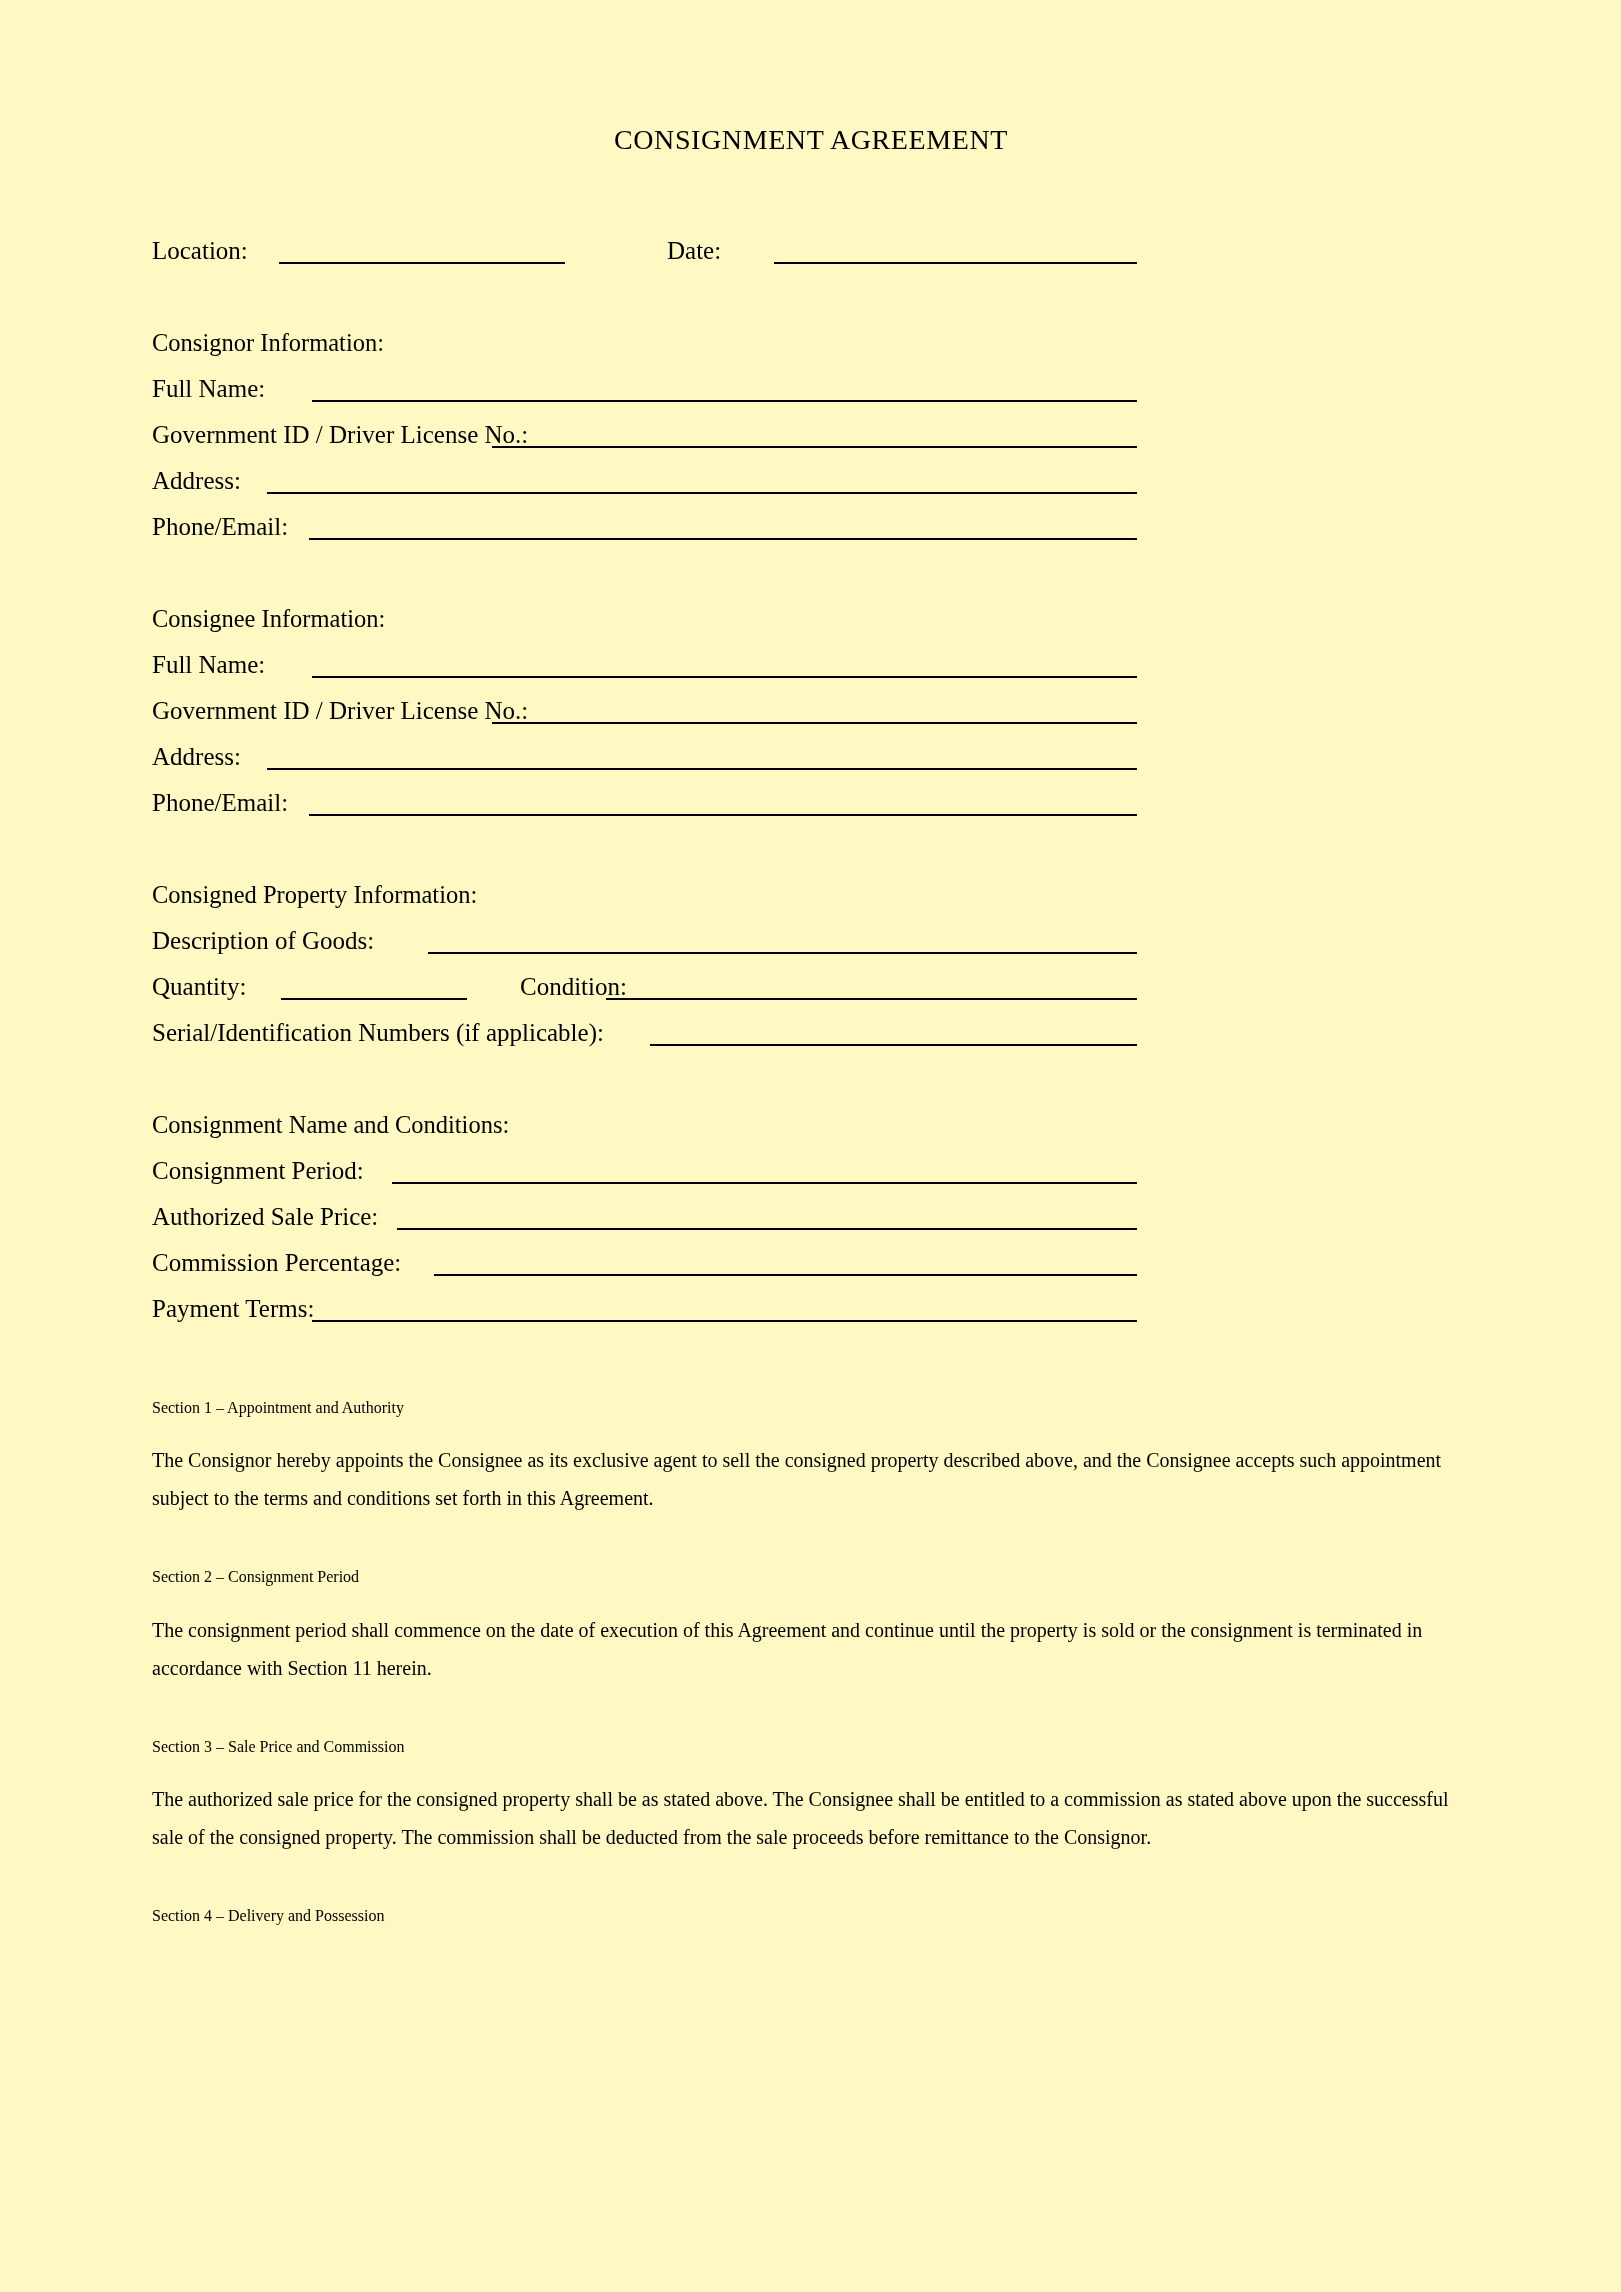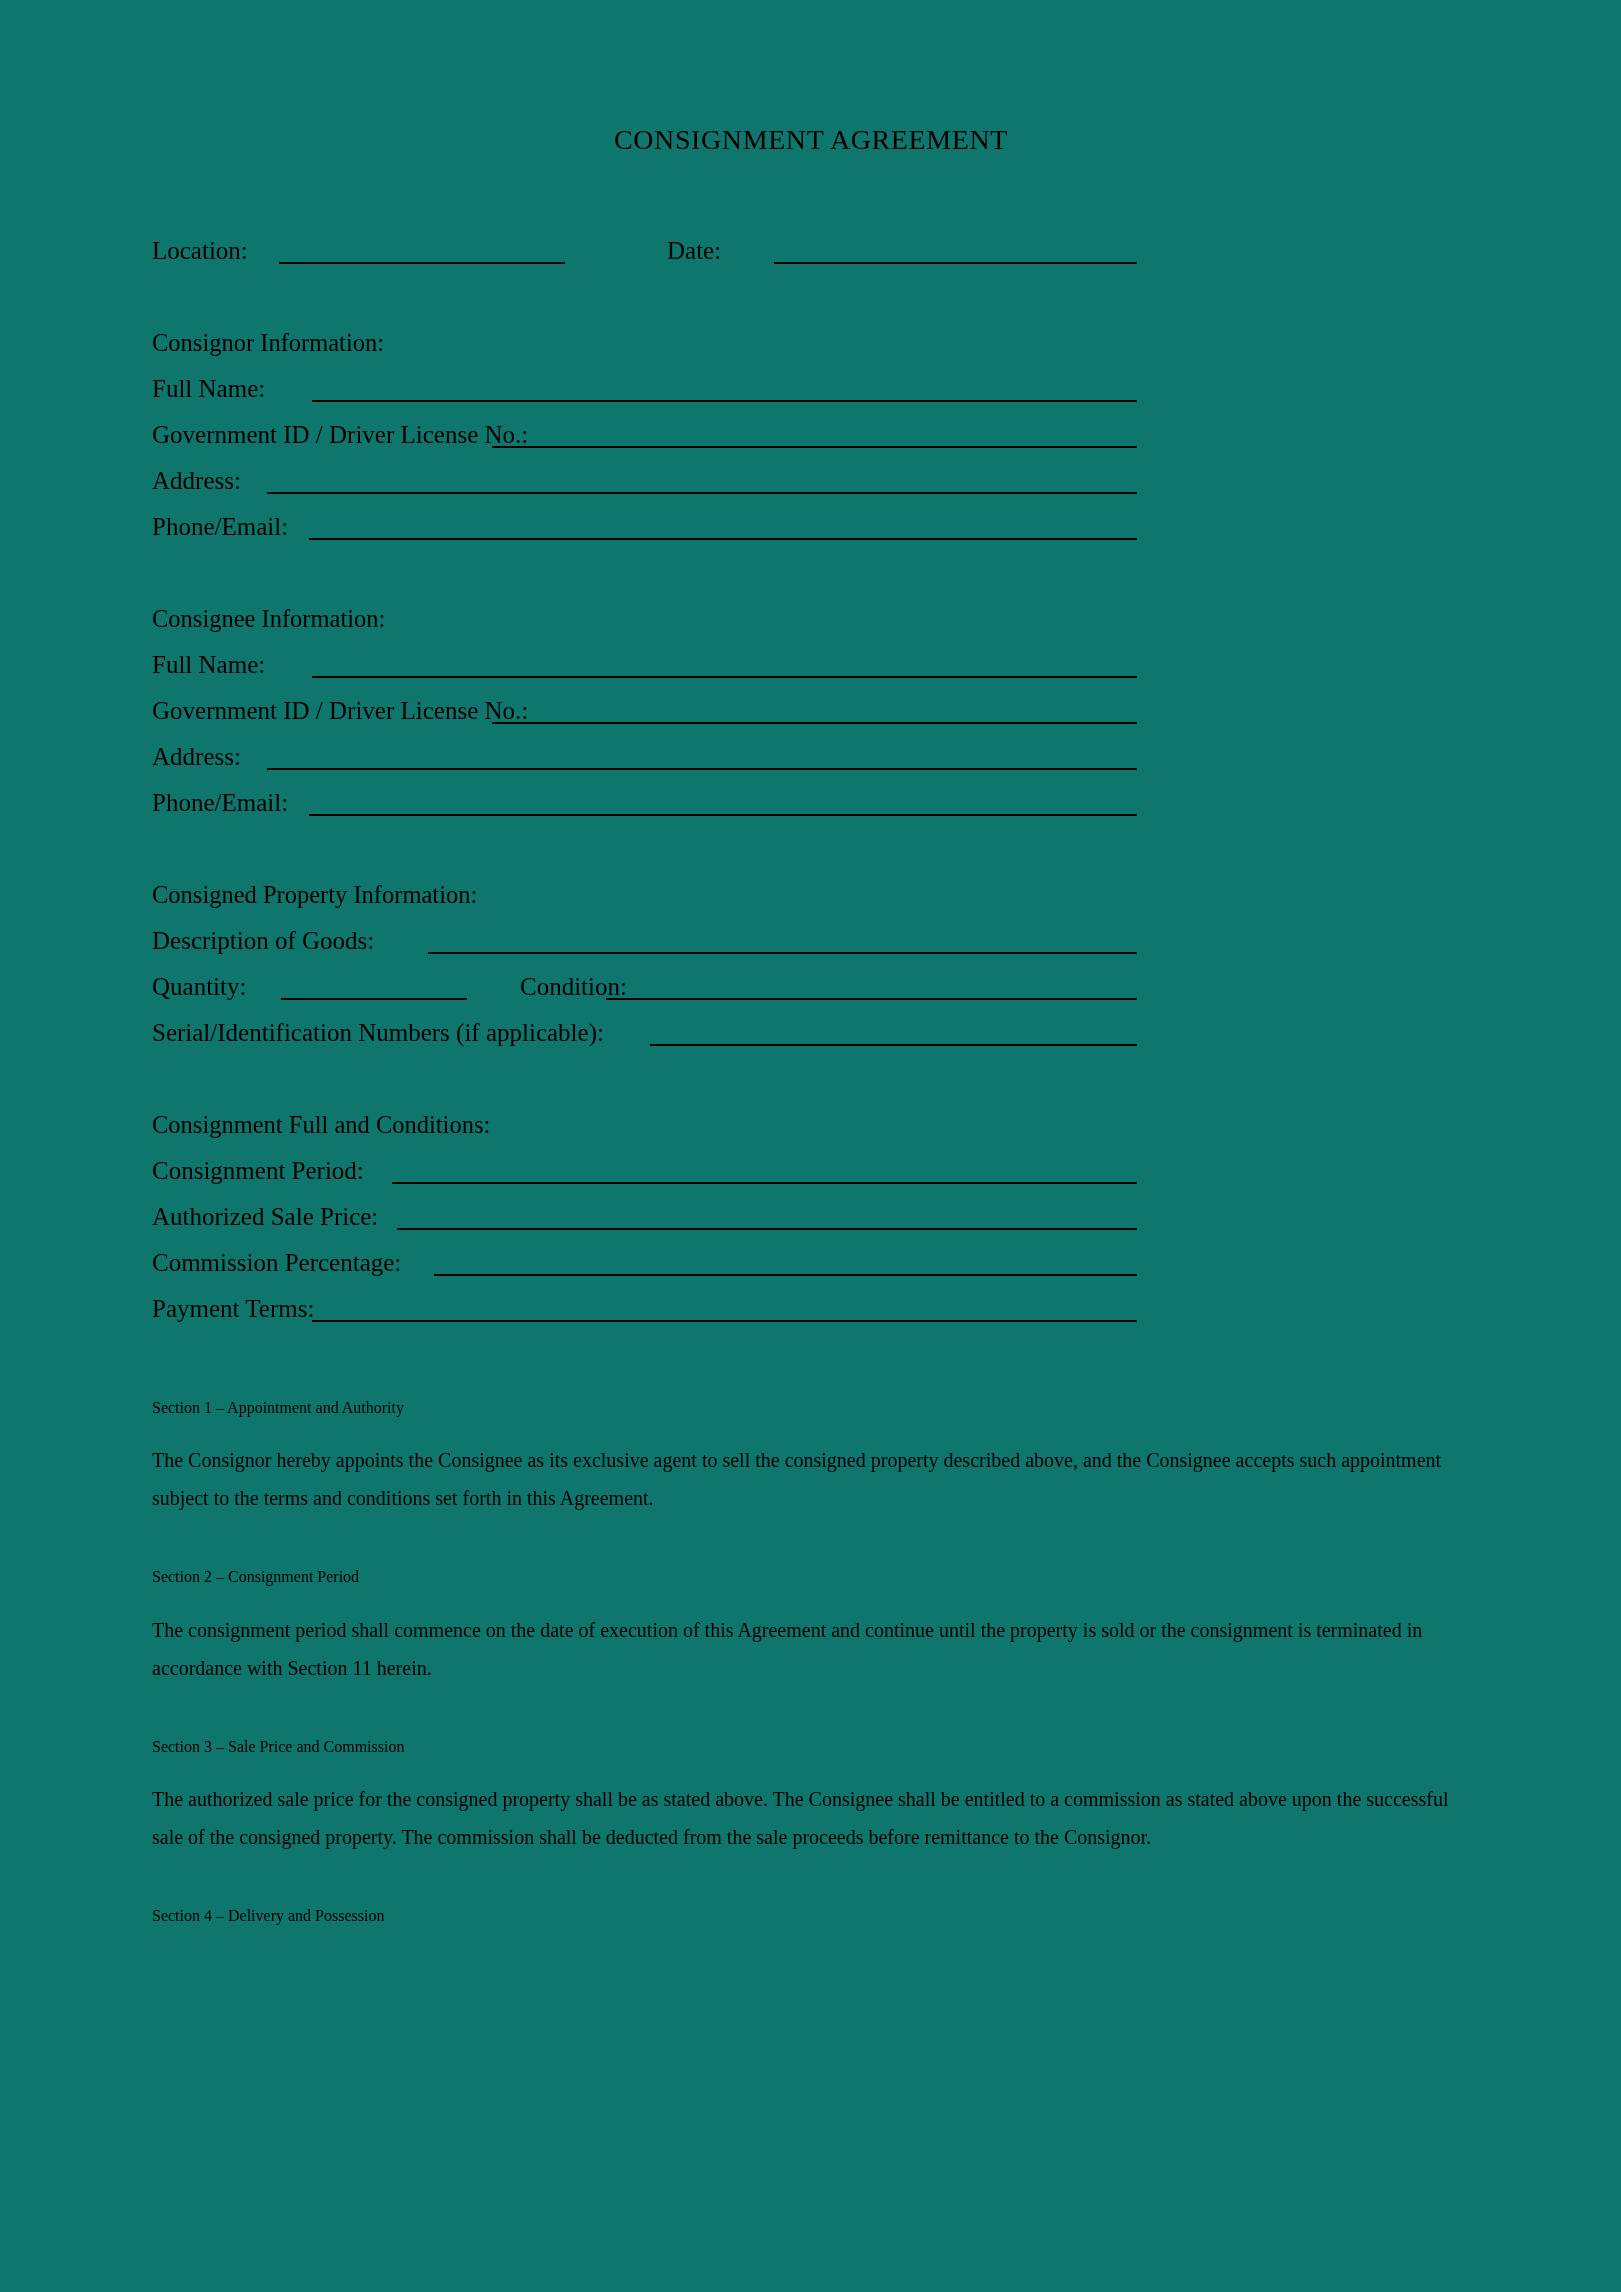--- a/index.html
+++ b/index.html
@@ -4,21 +4,21 @@
 <style>
   html, body {
     margin: 0;
     padding: 0;
     background: #ffffff;
   }
   .page {
     position: relative;
     width: 1621px;
     height: 2293px;
-    background: #0f766e;
+    background: #fef9c3;
     margin: 0 auto;
     font-family: "Liberation Serif", "DejaVu Serif", serif;
     color: #000000;
     box-sizing: border-box;
     overflow: hidden;
   }
   .content {
     position: absolute;
     left: 152px;
     top: 0;
@@ -154,21 +154,21 @@
       <span class="lbl" style="position:absolute; left:368px;">Condition:</span>
       <span class="rule" style="left:454px; width:531px;"></span>
     </div>
 
     <div class="row">
       <span class="lbl">Serial/Identification Numbers (if applicable):</span>
       <span class="rule" style="left:498px; width:487px;"></span>
     </div>
 
     <div class="gap-lg"></div>
-    <div class="section-head">Consignment Full and Conditions:</div>
+    <div class="section-head">Consignment Name and Conditions:</div>
 
     <div class="row">
       <span class="lbl">Consignment Period:</span>
       <span class="rule" style="left:240px; width:745px;"></span>
     </div>
 
     <div class="row">
       <span class="lbl">Authorized Sale Price:</span>
       <span class="rule" style="left:245px; width:740px;"></span>
     </div>

